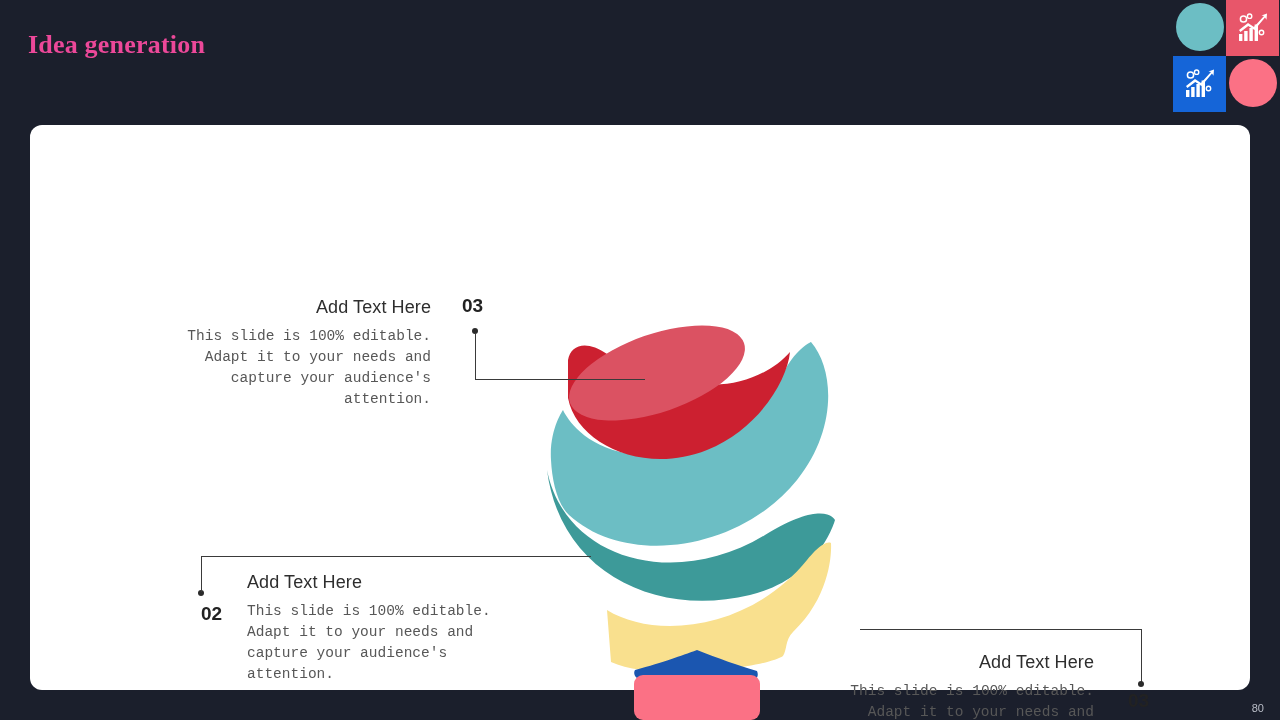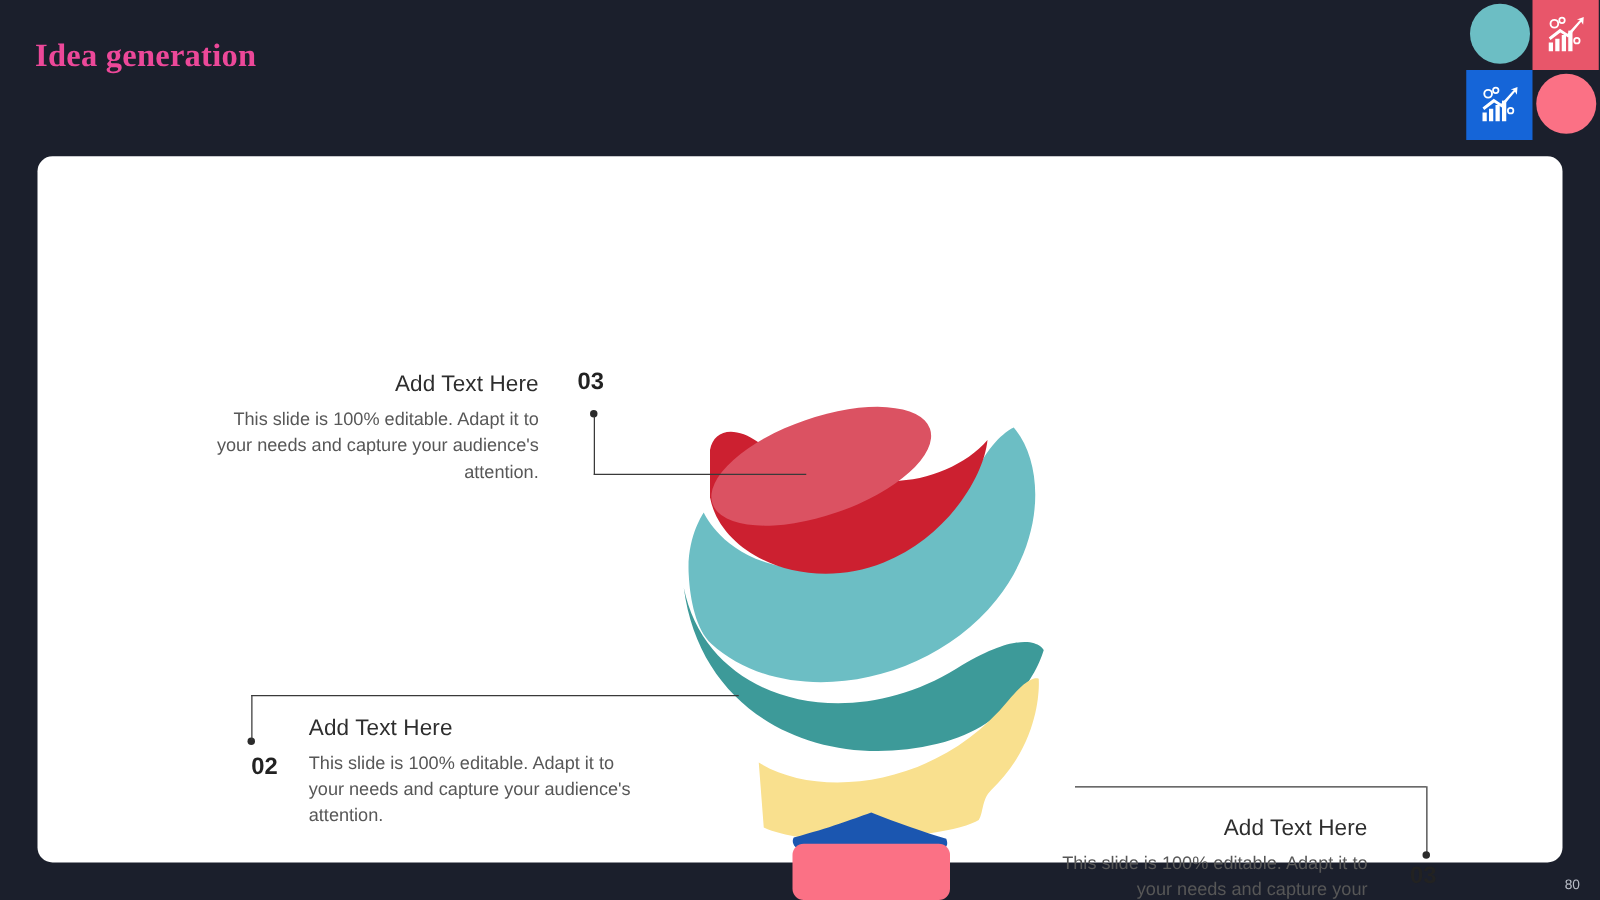--- a/index.html
+++ b/index.html
@@ -82,20 +82,21 @@
     color: #2e2e2e;
     letter-spacing: 0.1px;
     margin: 0 0 8px 0;
     white-space: nowrap;
   }
   .tblock .t-body {
     font-size: 14.5px;
     line-height: 21px;
     color: #575757;
     margin: 0;
+    font-family: Liberation Mono, monospace;
   }
   .tblock.align-right { text-align: right; }
   .tblock.align-left  { text-align: left;  }
 
   #block-01 { left: 131px; top: 172px; width: 270px; }
   #block-02 { left: 217px; top: 447px; width: 262px; }
   #block-03 { left: 808px; top: 527px; width: 256px; }
 
   
   .step-num {

